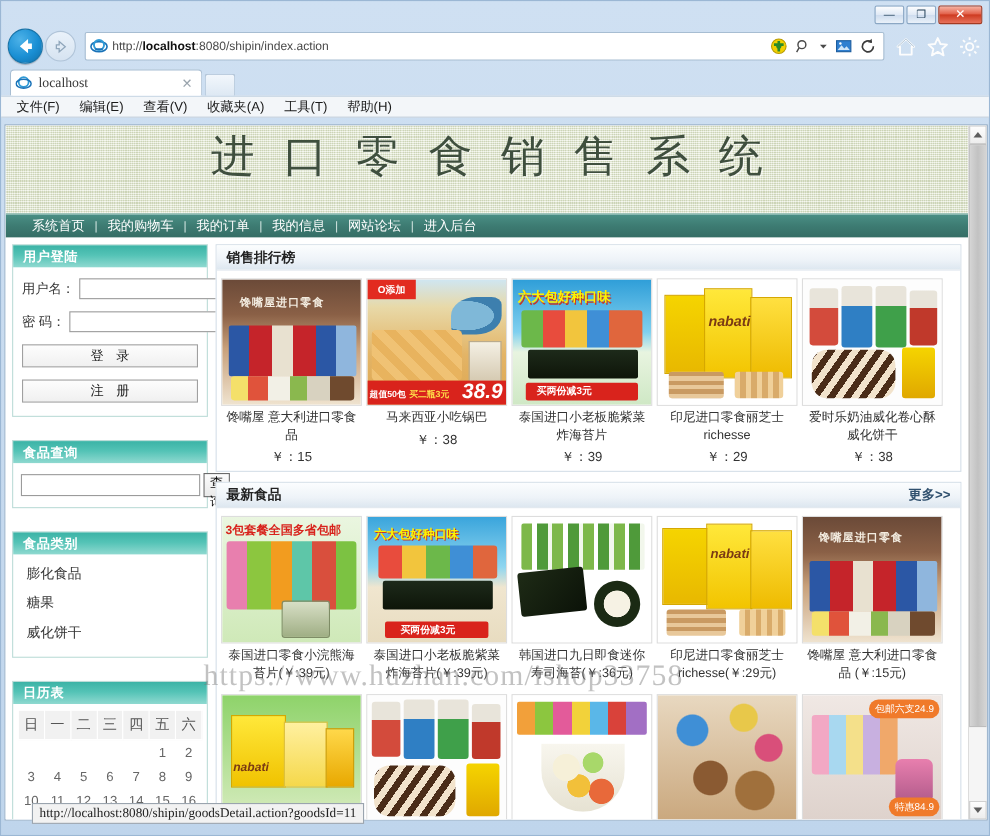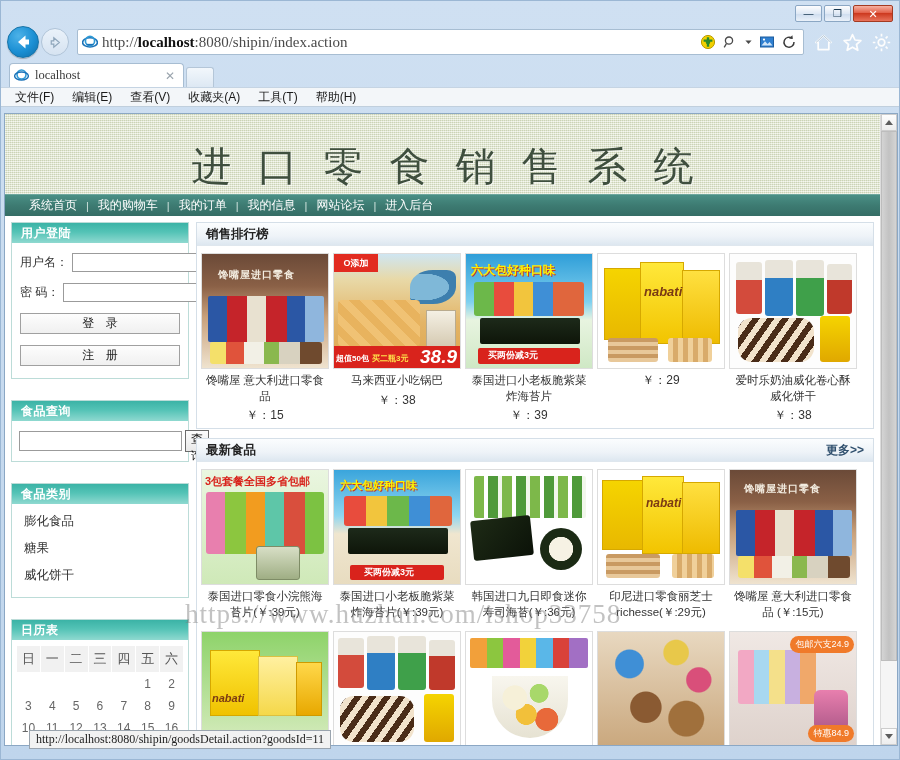--- a/index.html
+++ b/index.html
@@ -51,22 +51,22 @@
     border:1px solid #b0c4d8; margin-left:2px; width:28px; height:28px;
   }
   .addrbar {
     flex:1; height:26px; margin-left:8px; background:#fff;
     border:1px solid #a7bdd2; border-radius:2px; display:flex; align-items:center;
     padding:0 4px; gap:4px; position:relative;
   }
   .ie-glyph {
     width:16px;height:16px;flex:0 0 auto;display:inline-block;position:relative;
   }
-  .url { flex:1; font-size:15px; color:#4a4a4a; white-space:nowrap; overflow:hidden;
-         font-family:Liberation Serif, serif; }
+  .url { flex:1; font-size:11px; color:#4a4a4a; white-space:nowrap; overflow:hidden;
+         font-family:Liberation Sans, sans-serif; }
   .url b { color:#111; font-weight:bold; }
   .addr-icons { display:flex; align-items:center; gap:6px; padding-right:2px; }
   .addr-icons .ic { width:16px; height:16px; display:block; }
   .toolbar-icons { display:flex; align-items:center; gap:9px; margin-left:9px; }
   .toolbar-icons .ic { width:20px; height:20px; display:block; }
 
   
   .tabrow { height:26px; padding-left:8px; display:flex; align-items:flex-end; }
   .tab {
     width:175px; height:24px; background:#fff; border:1px solid #a7bdd2;
@@ -111,21 +111,21 @@
   .sb-up { border-bottom:5px solid #5d5d5d; }
   .sb-down { border-top:5px solid #5d5d5d; }
 
   
   .banner {
     height:80px;
     background-color:#dfe6cd;
     background-image:
       repeating-linear-gradient(0deg, rgba(255,255,255,.45) 0 1px, rgba(160,170,130,.18) 1px 2px),
       repeating-linear-gradient(90deg, rgba(255,255,255,.4) 0 1px, rgba(160,170,130,.15) 1px 2px);
-    display:flex; align-items:flex-end; justify-content:center;
+    display:flex; align-items:flex-start; justify-content:center;
   }
   .banner-title {
     font-family:"Liberation Serif","DejaVu Serif",serif;
     font-size:40px; letter-spacing:26px; color:#3f4f3e; padding-left:26px;
     text-shadow:1px 1px 0 rgba(255,255,255,.6);
   }
   .sitenav {
     height:22px; background:linear-gradient(180deg,#4a8f85 0%, #3d7b72 50%, #356d65 100%);
     display:flex; align-items:center; padding-left:24px; gap:0;
     border-top:1px solid #6da79d;
@@ -553,20 +553,21 @@
                       linear-gradient(180deg,#ffe83a,#f2c400);border:1px solid #d6a800;"></div>
                     <div style="position:absolute;left:84px;top:16px;width:38px;height:74px;background:
                       linear-gradient(180deg,#ffe040,#eebb00);border:1px solid #d6a800;"></div>
                     <div class="ovl" style="left:46px;top:30px;font-size:13px;color:#7a3a14;font-style:italic;">nabati</div>
                     <div style="position:absolute;left:10px;bottom:6px;width:50px;height:24px;background:
                       repeating-linear-gradient(0deg,#e8c89a 0 4px,#c99a62 4px 8px);border-radius:3px;"></div>
                     <div style="position:absolute;right:12px;bottom:6px;width:44px;height:24px;background:
                       repeating-linear-gradient(90deg,#f0d09a 0 5px,#d9ab6a 5px 10px);border-radius:3px;"></div>
                   </div>
                 </div>
+                <div class="cap">印尼进口零食丽芝士 richesse</div>
                 <div class="price">￥：29</div>
               </div>
 
               <div class="card">
                 <div class="thumb">
                   <div class="art" style="background:#fdfdfd">
                     <div style="position:absolute;left:6px;top:8px;width:26px;height:52px;background:
                       linear-gradient(180deg,#e8e4da 0 34%,#d34b3c 34% 100%);border-radius:3px;"></div>
                     <div style="position:absolute;left:35px;top:6px;width:28px;height:56px;background:
                       linear-gradient(180deg,#e8e4da 0 32%,#2f7fc4 32% 100%);border-radius:3px;"></div>

